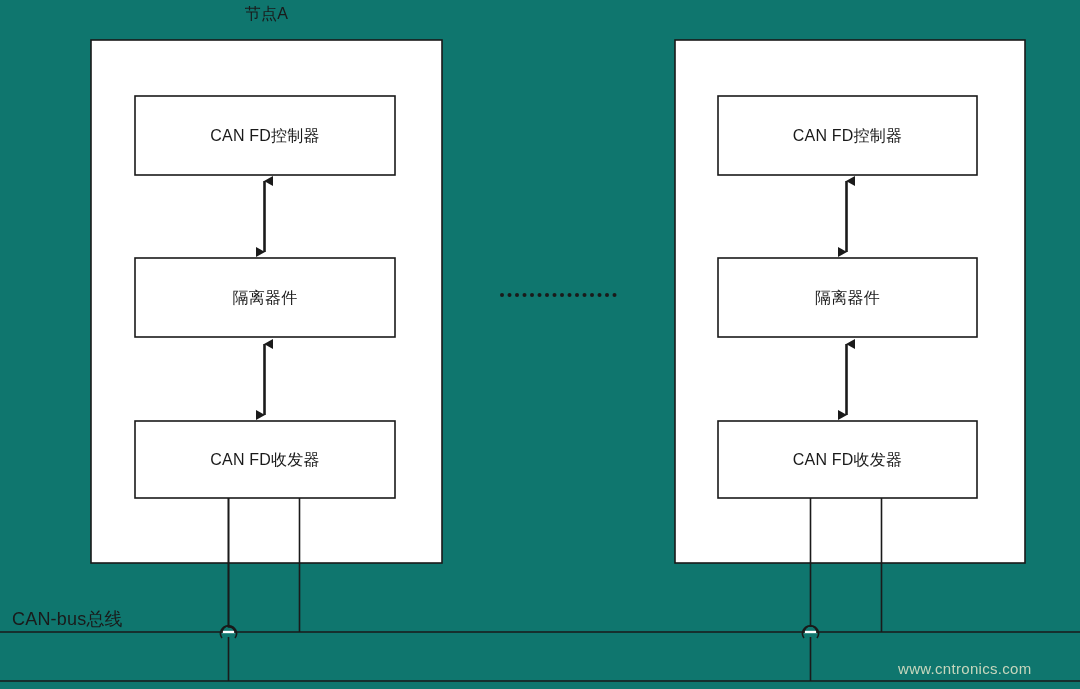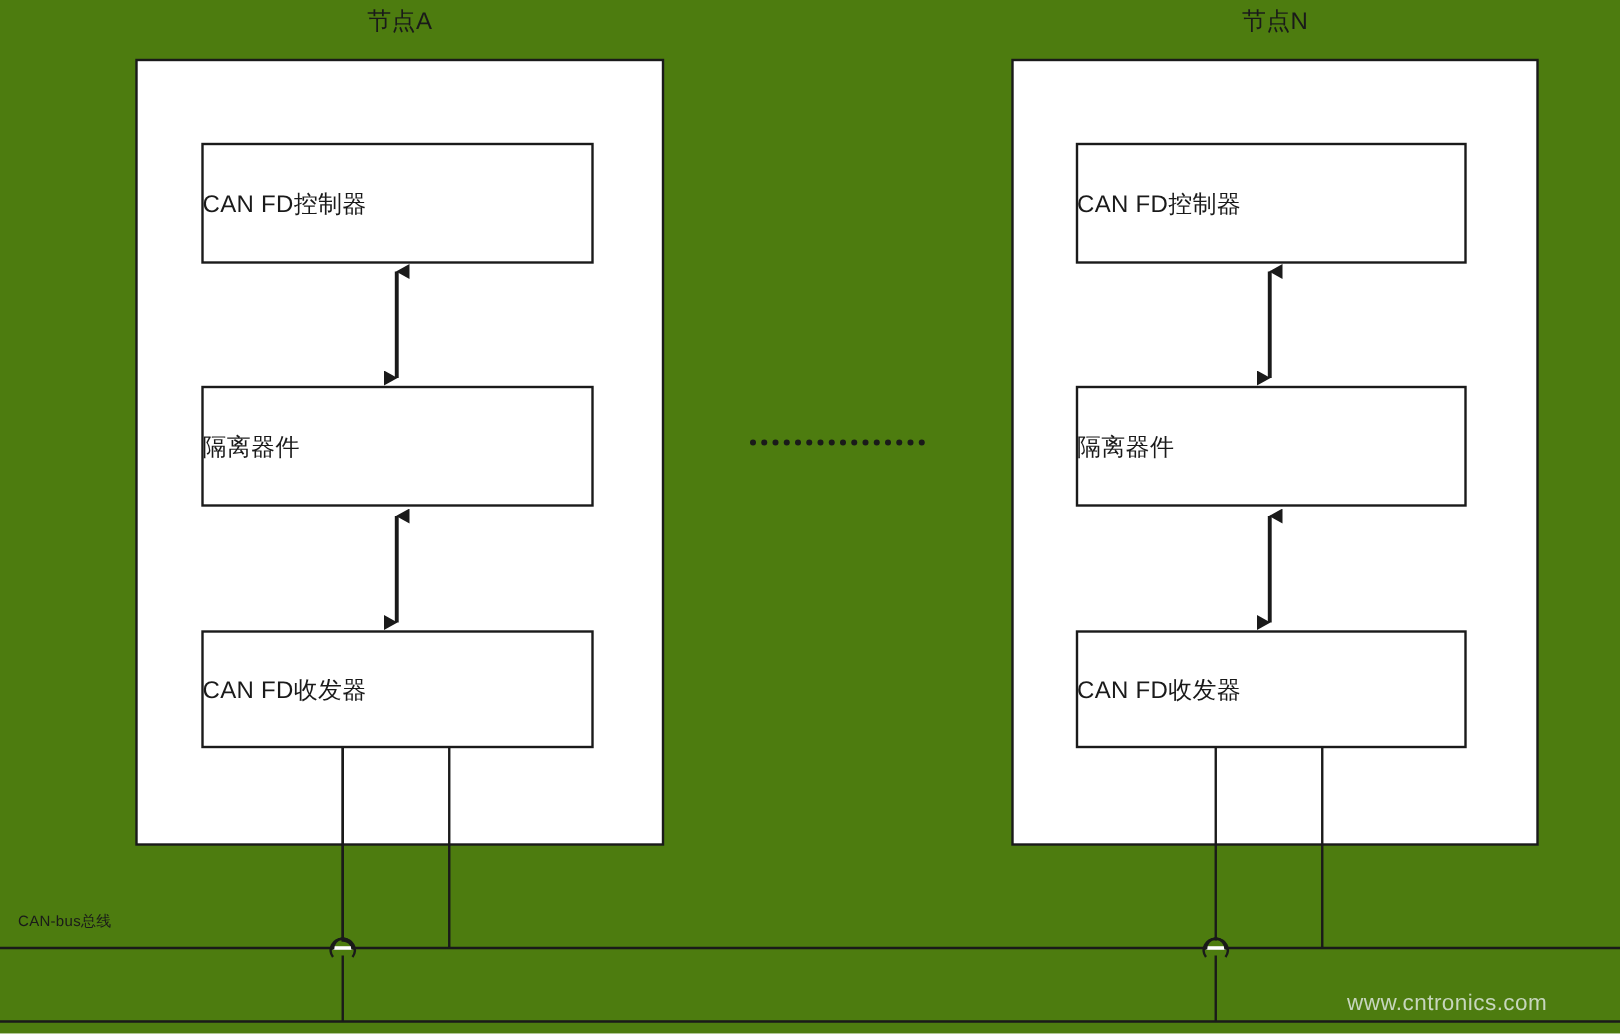--- a/index.html
+++ b/index.html
@@ -4,21 +4,21 @@
 <style>
   html, body {
     margin: 0;
     padding: 0;
     background: #ffffff;
   }
   #canvas {
     position: relative;
     width: 1080px;
     height: 689px;
-    background: #4d7c0f;
+    background: #0f766e;
     font-family: "Liberation Sans", "DejaVu Sans", sans-serif;
     overflow: hidden;
   }
   svg.diagram {
     position: absolute;
     left: 0;
     top: 0;
     width: 1080px;
     height: 689px;
   }
@@ -27,26 +27,27 @@
     font-size: 16px;
     color: #1a1a1a;
     text-align: center;
     white-space: nowrap;
     letter-spacing: 0.2px;
   }
   .box-label {
     position: absolute;
     font-size: 16px;
     color: #1a1a1a;
+    text-align: center;
     white-space: nowrap;
     letter-spacing: 0.2px;
   }
   .bus-label {
     position: absolute;
-    font-size: 10px;
+    font-size: 18px;
     color: #1a1a1a;
     white-space: nowrap;
     letter-spacing: 0.2px;
   }
   .watermark {
     position: absolute;
     font-size: 15px;
     color: #c7d6bd;
     white-space: nowrap;
     letter-spacing: 0.3px;
@@ -121,21 +122,20 @@
       <circle cx="577" cy="295" r="2" fill="#1a1a1a"></circle>
       <circle cx="584.5" cy="295" r="2" fill="#1a1a1a"></circle>
       <circle cx="592" cy="295" r="2" fill="#1a1a1a"></circle>
       <circle cx="599.5" cy="295" r="2" fill="#1a1a1a"></circle>
       <circle cx="607" cy="295" r="2" fill="#1a1a1a"></circle>
       <circle cx="614.5" cy="295" r="2" fill="#1a1a1a"></circle>
     </g>
   </svg>
 
   <div class="node-title" style="left:91px; top:4px; width:351px;">节点A</div>
-  <div class="node-title" style="left:675px; top:4px; width:350px;">节点N</div>
 
   <div class="box-label" style="left:135px; top:126px; width:260px;">CAN FD控制器</div>
   <div class="box-label" style="left:135px; top:288px; width:260px;">隔离器件</div>
   <div class="box-label" style="left:135px; top:450px; width:260px;">CAN FD收发器</div>
 
   <div class="box-label" style="left:718px; top:126px; width:259px;">CAN FD控制器</div>
   <div class="box-label" style="left:718px; top:288px; width:259px;">隔离器件</div>
   <div class="box-label" style="left:718px; top:450px; width:259px;">CAN FD收发器</div>
 
   <div class="bus-label" style="left:12px; top:607px;">CAN-bus总线</div>

